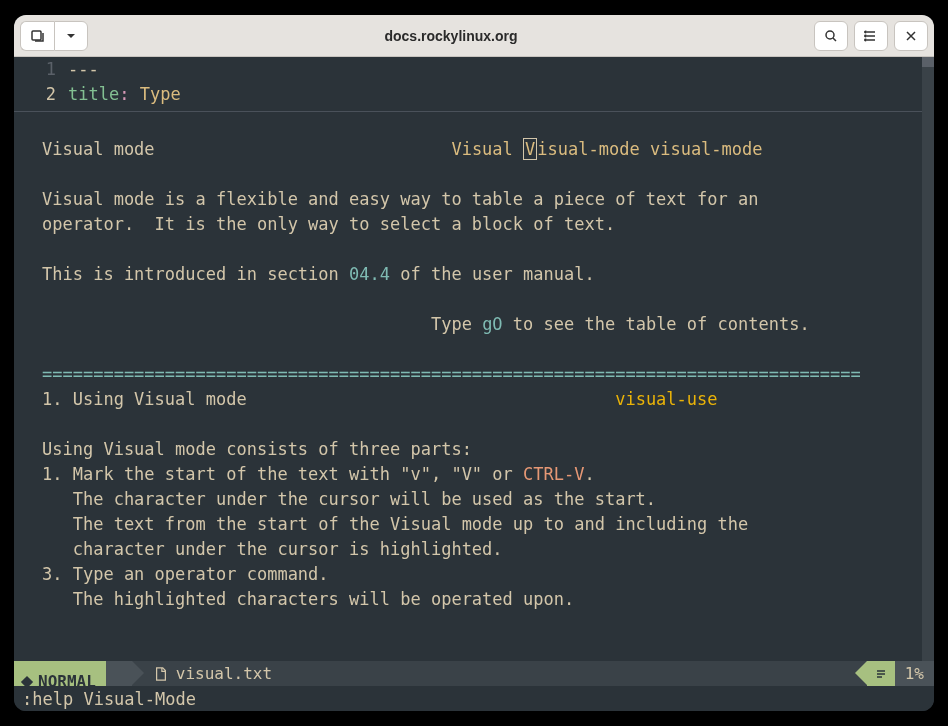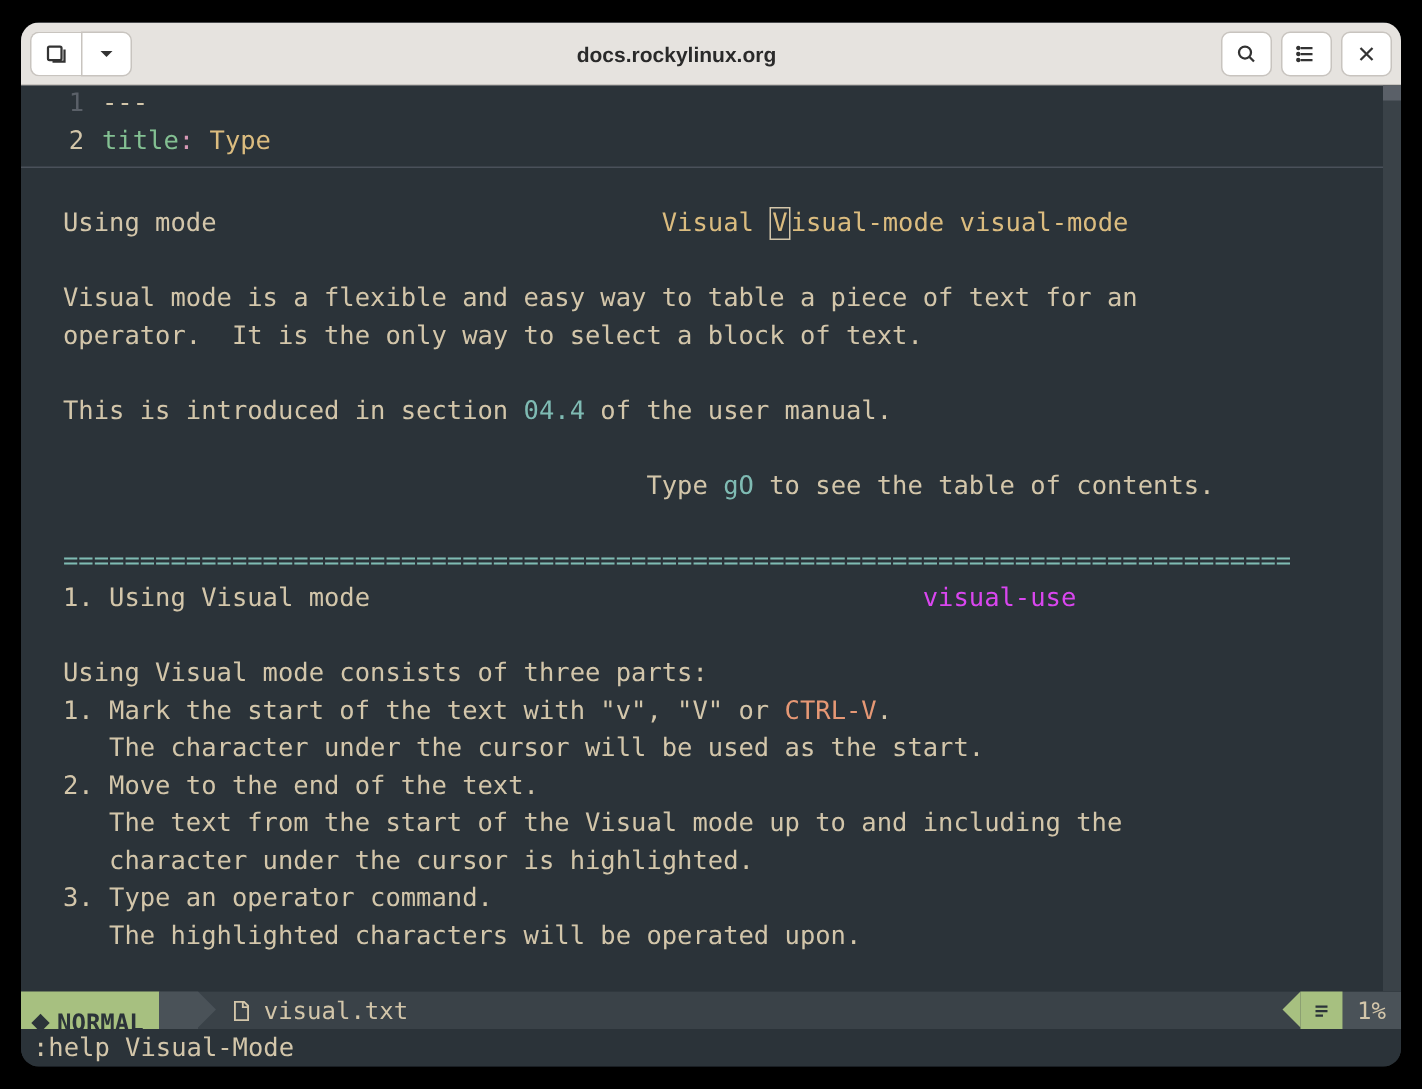--- a/index.html
+++ b/index.html
@@ -88,21 +88,21 @@
     margin-top: 4px;
   }
 
   .help-area {
     padding: 0 8px 0 28px;
   }
   .help-row {
     white-space: pre;
   }
   .tag { color: #dbbc7f; }
-  .tag-h { color: #d946ef; text-align: center; }
+  .tag-h { color: #eab308; text-align: center; }
   .tag-box {
     border: 1px solid #d3c6aa;
     padding: 0 1px;
     color: #dbbc7f;
   }
   .header-left { color: #d3c6aa; }
   .body { color: #d3c6aa; }
   .link { color: #7fbbb3; }
   .ctrl { color: #e69875; margin-top: 12px; }
   .sep-row { color: #7fbbb3; white-space: pre; overflow: hidden; }
@@ -256,36 +256,35 @@
   <div class="terminal">
     <div class="top-file">
       <div class="help-row"><span class="gutter">1</span><span class="yaml-dash">---</span></div>
       <div class="help-row"><span class="gutter cur">2</span><span class="kw-title">title</span><span class="kw-colon">:</span> <span class="kw-val">Type</span></div>
     </div>
 
     <div class="split-line"></div>
 
     <div class="help-area">
       <div class="help-row">&nbsp;</div>
-      <div class="help-row"><span class="header-left">Using mode</span>                             <span class="tag">Visual</span> <span class="tag-box">V</span><span class="tag">isual-mode</span> <span class="tag">visual-mode</span></div>
+      <div class="help-row"><span class="header-left">Visual mode</span>                             <span class="tag">Visual</span> <span class="tag-box">V</span><span class="tag">isual-mode</span> <span class="tag">visual-mode</span></div>
       <div class="help-row">&nbsp;</div>
       <div class="help-row body">Visual mode is a flexible and easy way to table a piece of text for an</div>
       <div class="help-row body">operator.  It is the only way to select a block of text.</div>
       <div class="help-row">&nbsp;</div>
       <div class="help-row body"><span>This is introduced in section </span><span class="link">04.4</span><span> of the user manual.</span></div>
       <div class="help-row">&nbsp;</div>
       <div class="help-row body" style="text-align:left">                                      <span>Type </span><span class="link">gO</span><span> to see the table of contents.</span></div>
       <div class="help-row">&nbsp;</div>
       <div class="sep-row">================================================================================</div>
       <div class="help-row"><span class="body">1. Using Visual mode</span>                                    <span class="tag-h">visual-use</span></div>
       <div class="help-row">&nbsp;</div>
       <div class="help-row body">Using Visual mode consists of three parts:</div>
       <div class="help-row body"><span>1. Mark the start of the text with "v", "V" or </span><span class="ctrl">CTRL-V</span><span>.</span></div>
       <div class="help-row body">   The character under the cursor will be used as the start.</div>
-      <div class="help-row body">2. Move to the end of the text.</div>
       <div class="help-row body">   The text from the start of the Visual mode up to and including the</div>
       <div class="help-row body">   character under the cursor is highlighted.</div>
       <div class="help-row body">3. Type an operator command.</div>
       <div class="help-row body">   The highlighted characters will be operated upon.</div>
     </div>
 
     <div class="scrollbar">
       <div class="scrollbar-thumb"></div>
     </div>
   </div>

